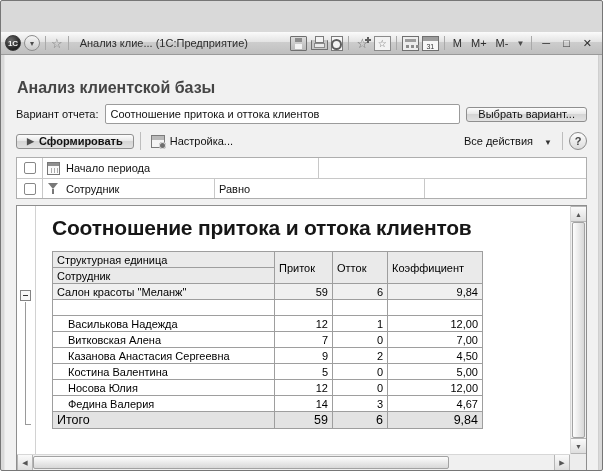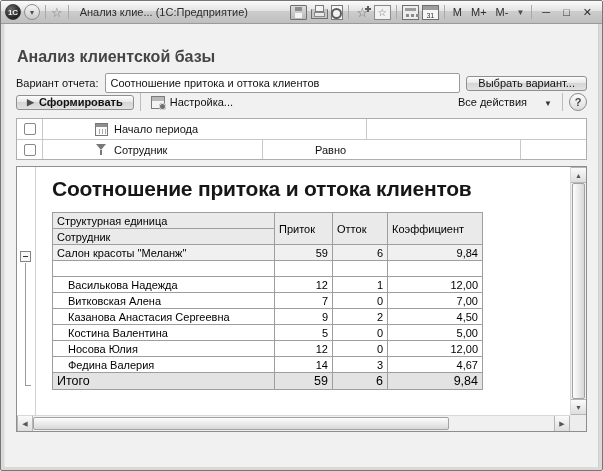--- a/index.html
+++ b/index.html
@@ -5,21 +5,21 @@
   * { margin:0; padding:0; box-sizing:border-box; }
   html,body { background:#fff; }
   body { font-family:"Liberation Sans", sans-serif; width:603px; }
 
   .window { width:603px; height:471px; border:1px solid #767676; background:#d9d9d9;
             position:relative; overflow:hidden; border-radius:2px; }
 
   
   .titlebar { height:23px; display:flex; align-items:center; padding:0 5px 0 4px; gap:3px;
               background:linear-gradient(#fbfbfb, #e3e3e3 45%, #cdcdcd 46%, #bfbfbf);
-              border-bottom:1px solid #9a9a9a; }
+              border-bottom:1px solid #9a9a9a;margin-top:31px; }
   .tb-sep { width:1px; height:14px; background:#a9a9a9; margin:0 2px; flex:0 0 auto; }
   .tb-logo { width:16px; height:16px; border-radius:50%; background:radial-gradient(circle at 35% 30%, #6b6b6b, #222 70%);
              color:#f2f2f2; font-size:8px; font-weight:bold; display:flex; align-items:center; justify-content:center;
              border:1px solid #3a3a3a; flex:0 0 auto; }
   .tb-circle { width:16px; height:16px; border-radius:50%; border:1px solid #8e8e8e;
                background:linear-gradient(#f6f6f6,#c9c9c9); color:#4c4c4c; font-size:8px;
                display:flex; align-items:center; justify-content:center; flex:0 0 auto; }
   .tb-star { color:#7d7d7d; font-size:13px; line-height:1; flex:0 0 auto; }
   .tb-title { font-size:11px; color:#2d2d2d; margin:0 8px 0 6px; white-space:nowrap; flex:1 1 auto; }
   .tb-ico { width:17px; height:15px; position:relative; flex:0 0 auto; }
@@ -45,48 +45,48 @@
   .tb-chev { font-size:8px; color:#4a4a4a; padding:0 2px; flex:0 0 auto; }
   .tb-win { font-size:11px; color:#2e2e2e; padding:0 5px; flex:0 0 auto; line-height:15px; }
   .tb-close { font-size:11px; }
 
   
   .body { height:443px; margin:0 3px 3px; background:#f1f1f1; padding:15px 11px; overflow:hidden;
           border-left:1px solid #e6e6e6; border-right:1px solid #cfcfcf; }
 
   .page-title { font-size:16px; font-weight:bold; color:#454545; padding:9px 1px 7px; }
 
-  .variant-row { display:flex; align-items:center; gap:6px; }
+  .variant-row { display:flex; align-items:center; gap:6px; margin-bottom:8px; }
   .variant-label { font-size:11px; color:#111; white-space:nowrap; }
   .variant-input { flex:1 1 auto; height:20px; border:1px solid #9b9b9b; border-radius:2px; background:#fff;
                    font-family:"Liberation Sans",sans-serif; font-size:11px; color:#111; padding:0 5px; }
   .btn { height:15px; border:1px solid #8f8f8f; border-radius:3px; font-family:"Liberation Sans",sans-serif;
          background:linear-gradient(#fdfdfd,#e8e8e8 45%,#d5d5d5 50%,#e2e2e2); font-size:11px; color:#111;
          padding:0 11px; display:inline-flex; align-items:center; gap:5px; }
   .variant-btn { flex:0 0 auto; }
 
   .toolbar { display:flex; align-items:center; margin-bottom:7px; gap:6px; }
   .generate-btn { font-weight:bold; padding:0 10px; }
   .play-glyph { color:#4d4d4d; font-size:9px; }
   .tool-sep { width:1px; height:18px; background:#bdbdbd; }
   .tool-link { display:flex; align-items:center; gap:5px; font-size:11px; color:#111; padding:2px 4px; }
   .i-settings { width:14px; height:13px; border:1px solid #7b7b7b; background:
        linear-gradient(#b9b9b9,#b9b9b9) 0 0/14px 4px no-repeat, #f4f4f4; position:relative; }
   .i-settings::after { content:""; position:absolute; right:-2px; bottom:-2px; width:7px; height:7px; border-radius:50%;
        background:#6e6e6e; box-shadow:inset 0 0 0 1px #e0e0e0; }
   .toolbar-spacer { flex:1 1 auto; }
-  .all-actions { display:flex; align-items:flex-end; gap:17px; font-size:11px; color:#111; padding:2px 4px; }
+  .all-actions { display:flex; align-items:flex-end; gap:11px; font-size:11px; color:#111; padding:2px 4px; }
   .aa-chev { font-size:8px; color:#333; }
   .help-btn { width:18px; height:18px; border-radius:50%; border:1px solid #8b8b8b;
               background:linear-gradient(#fdfdfd,#dcdcdc); color:#444; font-size:11px; font-weight:bold;
               display:flex; align-items:center; justify-content:center; }
 
   
   .filter-grid { border:1px solid #aeaeae; background:#fff; margin-bottom:6px; }
-  .f-row { display:flex; height:20px; align-items:stretch;gap:48px; }
+  .f-row { display:flex; height:20px; align-items:stretch; }
   .f-row + .f-row { border-top:1px solid #c8c8c8; }
   .f-cell { display:flex; align-items:center; padding:0 4px; border-right:1px solid #c8c8c8; }
   .f-cb-cell { flex:0 0 26px; justify-content:center; }
   .f-label-wide { flex:0 0 276px; gap:6px; }
   .f-label-narrow { flex:0 0 172px; gap:6px; }
   .f-cond { flex:0 0 210px; }
   .f-value { flex:1 1 auto; border-right:none; }
   .f-text { font-size:11px; color:#111; }
   .checkbox { width:12px; height:12px; border:1px solid #878787; border-radius:2px; background:#fff; }
   .i-period { width:13px; height:13px; border:1px solid #777; background:#fafafa; position:relative; flex:0 0 auto; }

